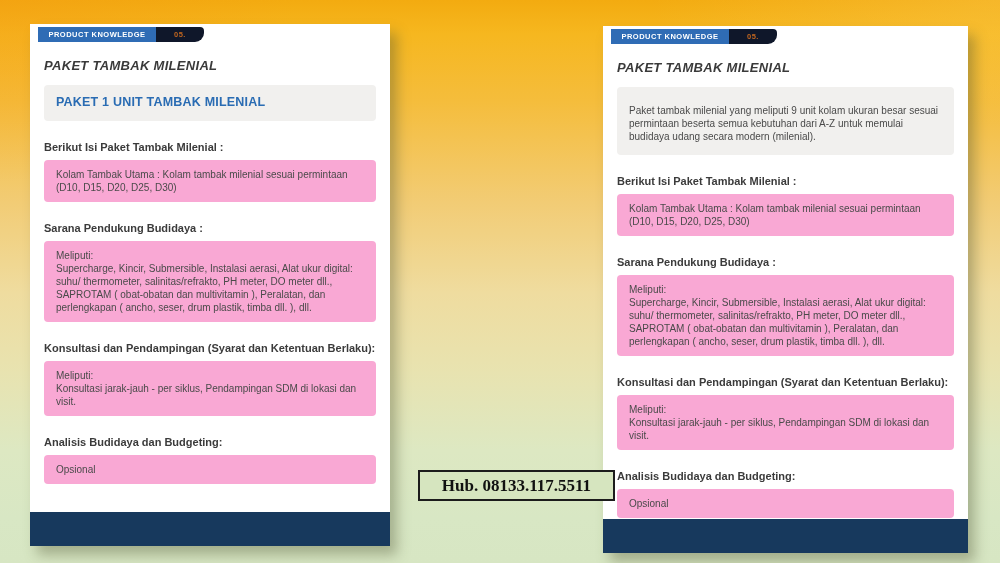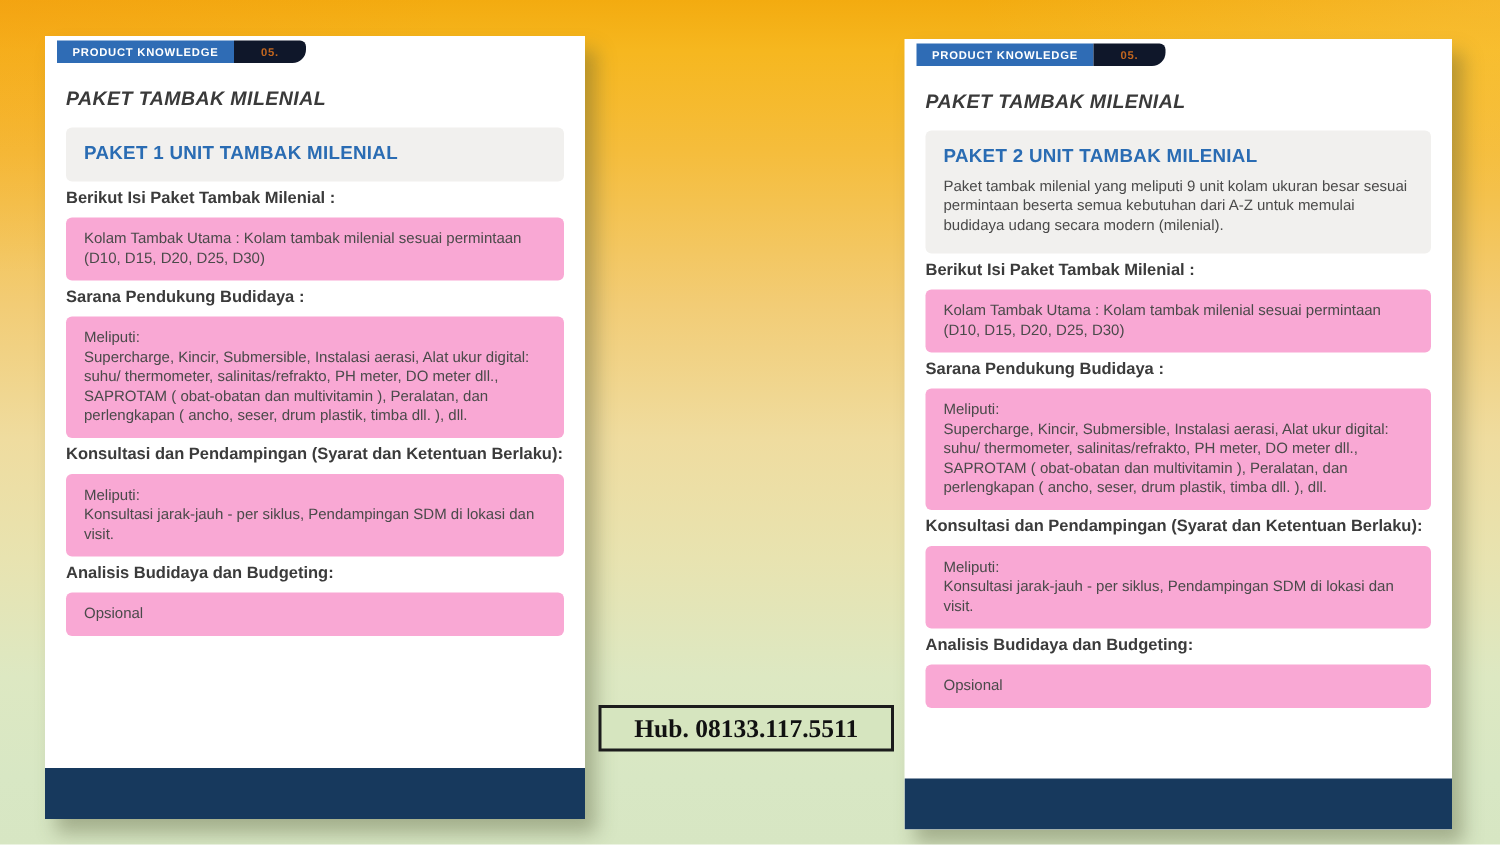--- a/index.html
+++ b/index.html
@@ -86,21 +86,21 @@
     letter-spacing: 0.2px;
   }
   .pkg-desc {
     margin-top: 7px;
     font-size: 10px;
     line-height: 1.3;
     color: #4a4a4a;
   }
 
   .sec-heading {
-    margin-top: 5px;
+    margin-top: 20px;
     margin-bottom: 7px;
     font-size: 11px;
     font-weight: bold;
     color: #3b3b3b;
   }
   .sec-box {
     background: #f9a8d4;
     border-radius: 4px;
     padding: 8px 12px;
     font-size: 10px;
@@ -111,21 +111,21 @@
 
   .footer-bar {
     margin-top: auto;
     height: 34px;
     background: #17395d;
     flex: 0 0 auto;
   }
 
   .contact-box {
     position: absolute;
-    left: 399px;
+    left: 418px;
     top: 470px;
     width: 197px;
     height: 31px;
     border: 2px solid #1c1c1c;
     background: #d6e5bf;
     display: flex;
     align-items: center;
     justify-content: center;
     font-family: "Liberation Serif", serif;
     font-weight: bold;
@@ -161,21 +161,20 @@
 </div>
 
 <div class="page page-2">
   <div class="ribbon">
     <div class="ribbon-blue">PRODUCT KNOWLEDGE</div>
     <div class="ribbon-orange">05.</div>
   </div>
   <div class="page-inner">
     <div class="page-title">PAKET TAMBAK MILENIAL</div>
     <div class="pkg-box">
-      <div class="pkg-heading">PAKET 2 UNIT TAMBAK MILENIAL</div>
       <div class="pkg-desc">Paket tambak milenial yang meliputi 9 unit kolam ukuran besar sesuai permintaan beserta semua kebutuhan dari A-Z untuk memulai budidaya udang secara modern (milenial).</div>
     </div>
     <div class="sec-heading">Berikut Isi Paket Tambak Milenial :</div>
     <div class="sec-box">Kolam Tambak Utama : Kolam tambak milenial sesuai permintaan (D10, D15, D20, D25, D30)</div>
     <div class="sec-heading">Sarana Pendukung Budidaya :</div>
     <div class="sec-box">Meliputi:
 Supercharge, Kincir, Submersible, Instalasi aerasi, Alat ukur digital: suhu/ thermometer, salinitas/refrakto, PH meter, DO meter dll., SAPROTAM ( obat-obatan dan multivitamin ), Peralatan, dan perlengkapan ( ancho, seser, drum plastik, timba dll. ), dll.</div>
     <div class="sec-heading">Konsultasi dan Pendampingan (Syarat dan Ketentuan Berlaku):</div>
     <div class="sec-box">Meliputi:
 Konsultasi jarak-jauh - per siklus, Pendampingan SDM di lokasi dan visit.</div>

